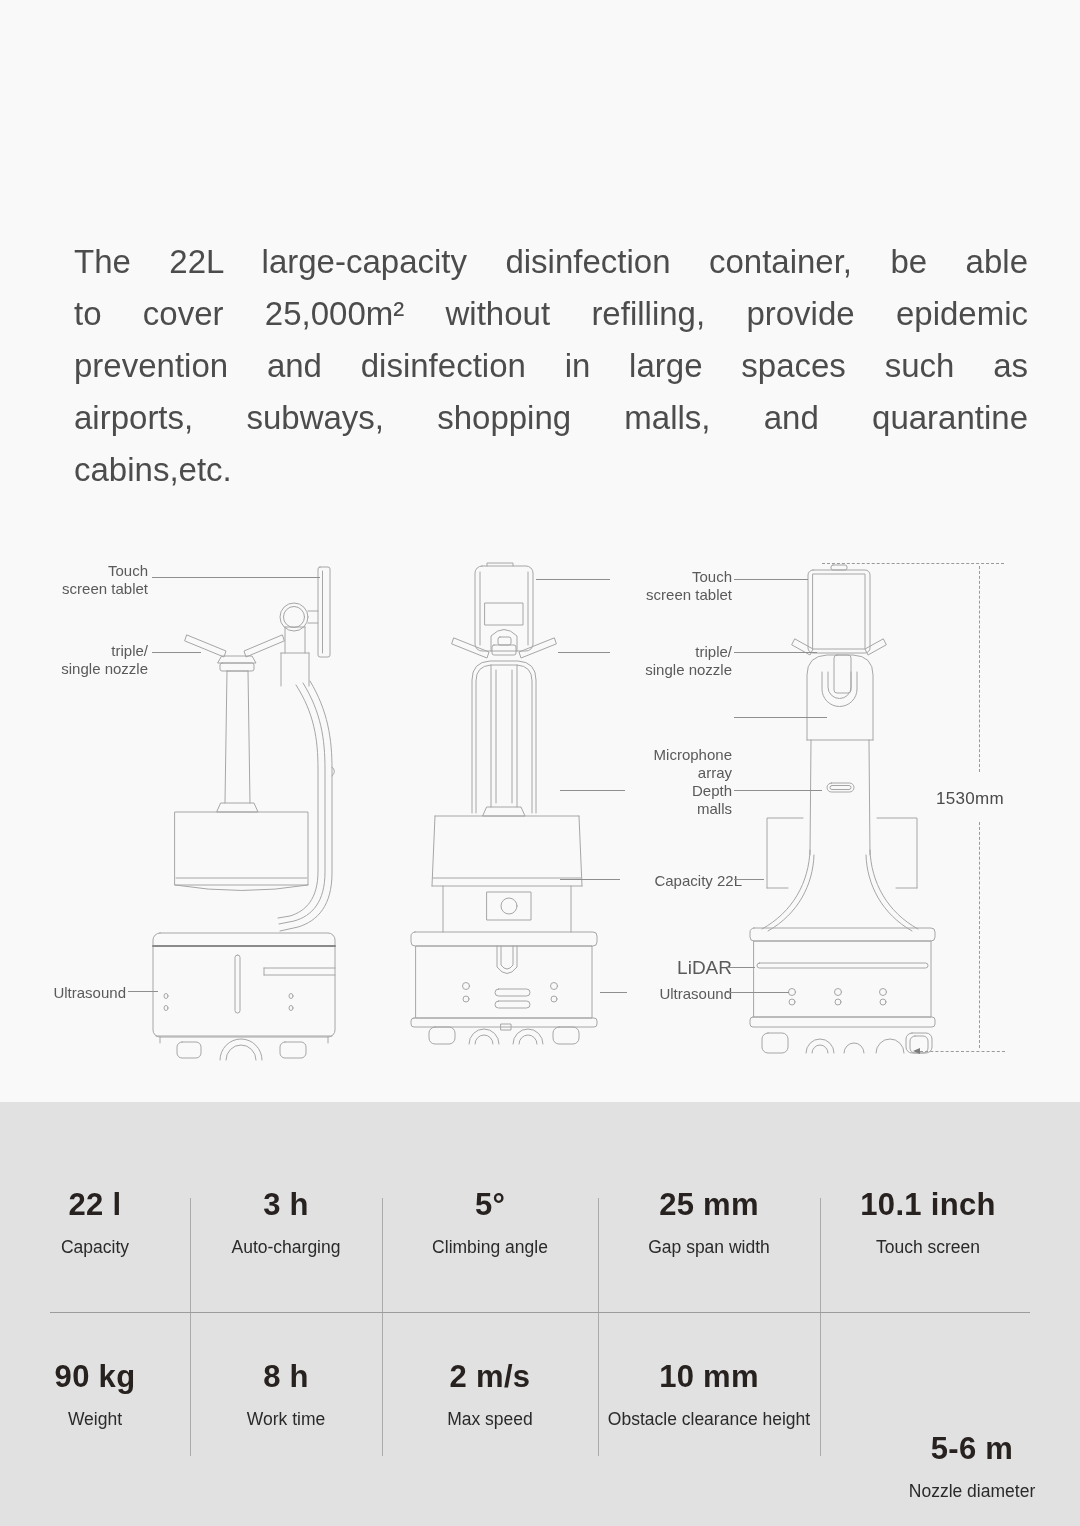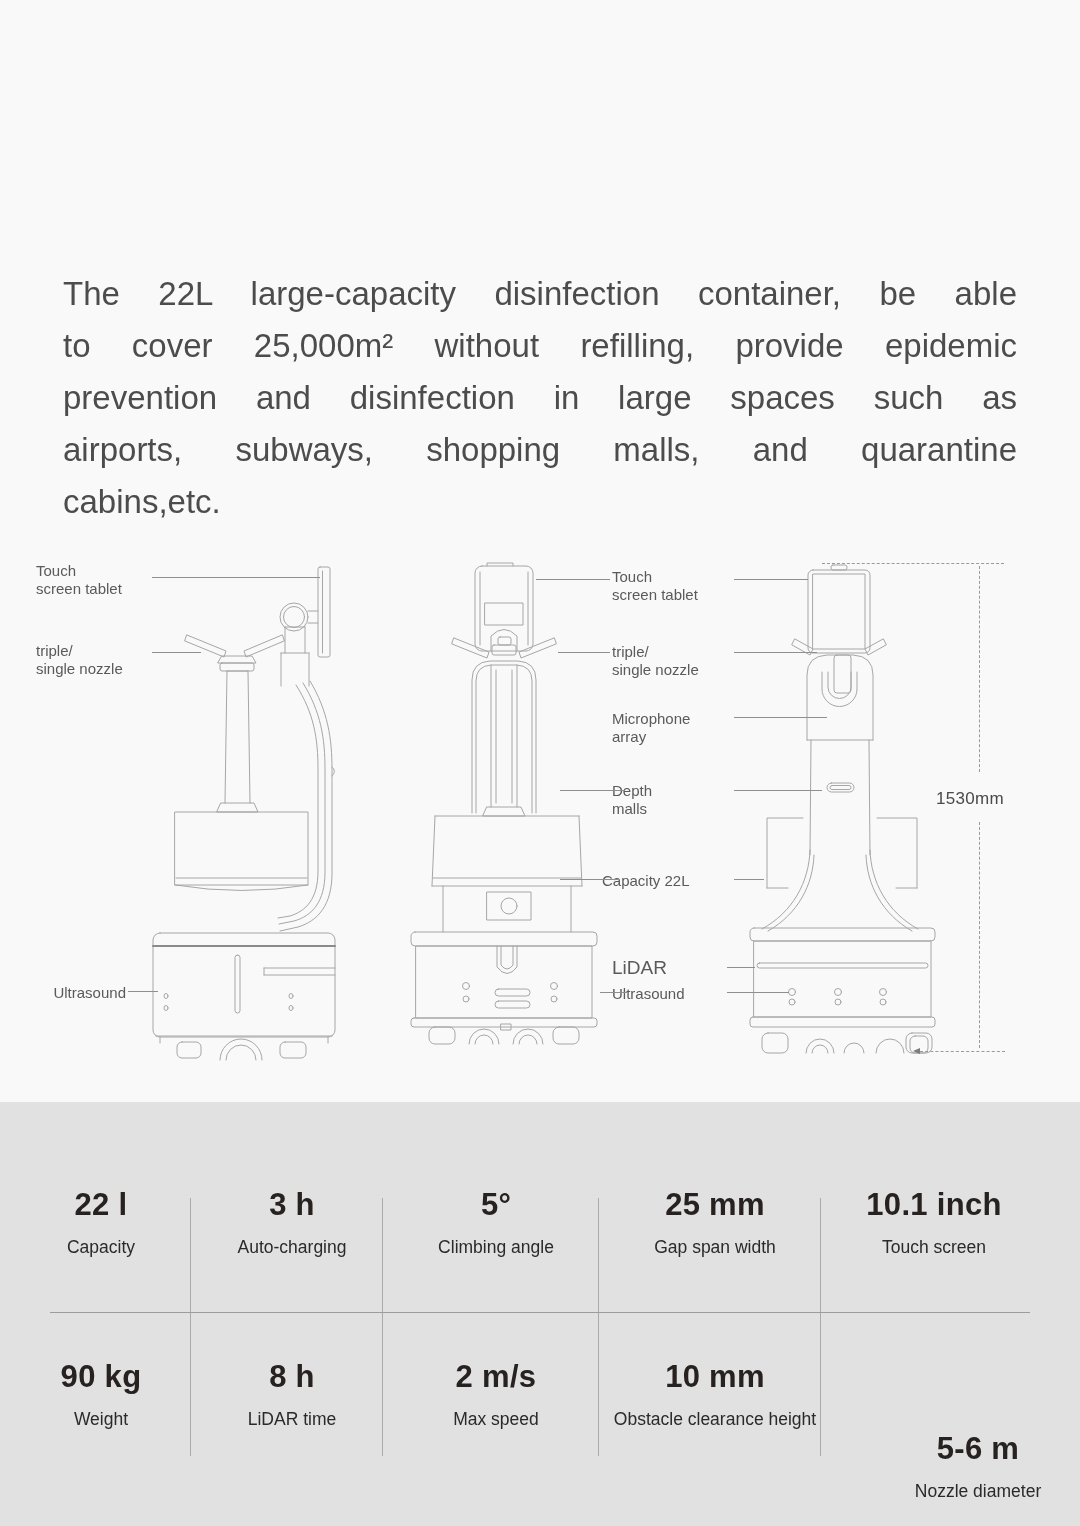--- a/index.html
+++ b/index.html
@@ -2,45 +2,45 @@
 <html><head>
 <meta charset="utf-8">
 <style>
   html,body{margin:0;padding:0;background:#ffffff;}
   .page{position:relative;width:1080px;height:1526px;background:#f9f9f9;
         font-family:"Liberation Sans",sans-serif;overflow:hidden;}
 
   .title{position:absolute;left:0;top:114px;width:1080px;text-align:center;
          font-size:53px;font-weight:400;color:#151515;letter-spacing:.5px;}
 
-  .para{position:absolute;left:63px;top:236px;width:954px;font-size:33px;
-        line-height:52px;color:#4c4c4c;margin-top:32px;}
+  .para{position:absolute;left:74px;top:236px;width:954px;font-size:33px;
+        line-height:52px;color:#4c4c4c;}
   .para .line{text-align:justify;text-align-last:justify;}
   .para .line.last{text-align-last:left;}
 
-  .callout{position:absolute;font-size:15px;line-height:18px;color:#5a5a5a;text-align:left;}
+  .callout{position:absolute;font-size:15px;line-height:18px;color:#5a5a5a;text-align:right;}
   .callout.big{font-size:19px;line-height:22px;}
   .callout.right{text-align:right;}
   .leader{position:absolute;height:1px;background:#8f8f8f;}
 
   .dash-h{position:absolute;height:0;border-top:1px dashed #9a9a9a;}
   .dash-v{position:absolute;width:0;border-left:1px dashed #9a9a9a;}
   .dim-label{position:absolute;font-size:17px;color:#4a4a4a;letter-spacing:.3px;}
   .dim-arrow{position:absolute;width:0;height:0;border-top:3px solid transparent;
              border-bottom:3px solid transparent;border-right:7px solid #7d7d7d;}
 
   .drawing{position:absolute;overflow:visible;}
   .drawing path,.drawing rect,.drawing circle,.drawing line,.drawing ellipse{
       fill:none;stroke:#a6a6a6;stroke-width:1;stroke-linecap:round;stroke-linejoin:round;}
   .drawing .dark{stroke:#8a8a8a;stroke-width:2;}
 
   .band{position:absolute;left:0;top:1102px;width:1080px;height:424px;background:#e1e1e1;}
   .vdiv{position:absolute;width:1px;background:#ababab;}
   .hdiv{position:absolute;height:1px;background:#9c9c9c;}
-  .spec-cell{position:absolute;text-align:center;padding-left:6px;}
+  .spec-cell{position:absolute;text-align:center;}
   .spec-value{font-size:31px;line-height:42px;font-weight:700;color:#272220;letter-spacing:.3px;}
   .spec-label{margin-top:10px;font-size:17.5px;line-height:22px;font-weight:400;color:#2a2a2a;}
 </style>
 </head>
 <body>
 
 <div class="page">
 
 
   <div class="para">
@@ -209,21 +209,21 @@
   <div class="leader" style="left:536px;top:579px;width:74px"></div>
   <div class="leader" style="left:734px;top:579px;width:74px"></div>
 
   <div class="callout" style="left:612px;top:643px;width:120px">
     <div>triple/</div>
     <div>single nozzle</div>
   </div>
   <div class="leader" style="left:558px;top:652px;width:52px"></div>
   <div class="leader" style="left:734px;top:652px;width:83px"></div>
 
-  <div class="callout" style="left:612px;top:710px;width:120px">
+  <div class="callout" style="left:612px;top:746px;width:120px">
     <div>Microphone</div>
     <div>array</div>
   </div>
   <div class="leader" style="left:734px;top:717px;width:93px"></div>
 
   <div class="callout" style="left:612px;top:782px;width:120px">
     <div>Depth</div>
     <div>malls</div>
   </div>
   <div class="leader" style="left:560px;top:790px;width:65px"></div>
@@ -281,21 +281,21 @@
     <div class="spec-value">10.1 inch</div>
     <div class="spec-label">Touch screen</div>
   </div>
 
   <div class="spec-cell" style="left:0;top:1356px;width:190px">
     <div class="spec-value">90 kg</div>
     <div class="spec-label">Weight</div>
   </div>
   <div class="spec-cell" style="left:190px;top:1356px;width:192px">
     <div class="spec-value">8 h</div>
-    <div class="spec-label">LiDAR time</div>
+    <div class="spec-label">Work time</div>
   </div>
   <div class="spec-cell" style="left:382px;top:1356px;width:216px">
     <div class="spec-value">2 m/s</div>
     <div class="spec-label">Max speed</div>
   </div>
   <div class="spec-cell" style="left:598px;top:1356px;width:222px">
     <div class="spec-value">10 mm</div>
     <div class="spec-label">Obstacle clearance height</div>
   </div>
   <div class="spec-cell" style="left:820px;top:1428px;width:304px">

